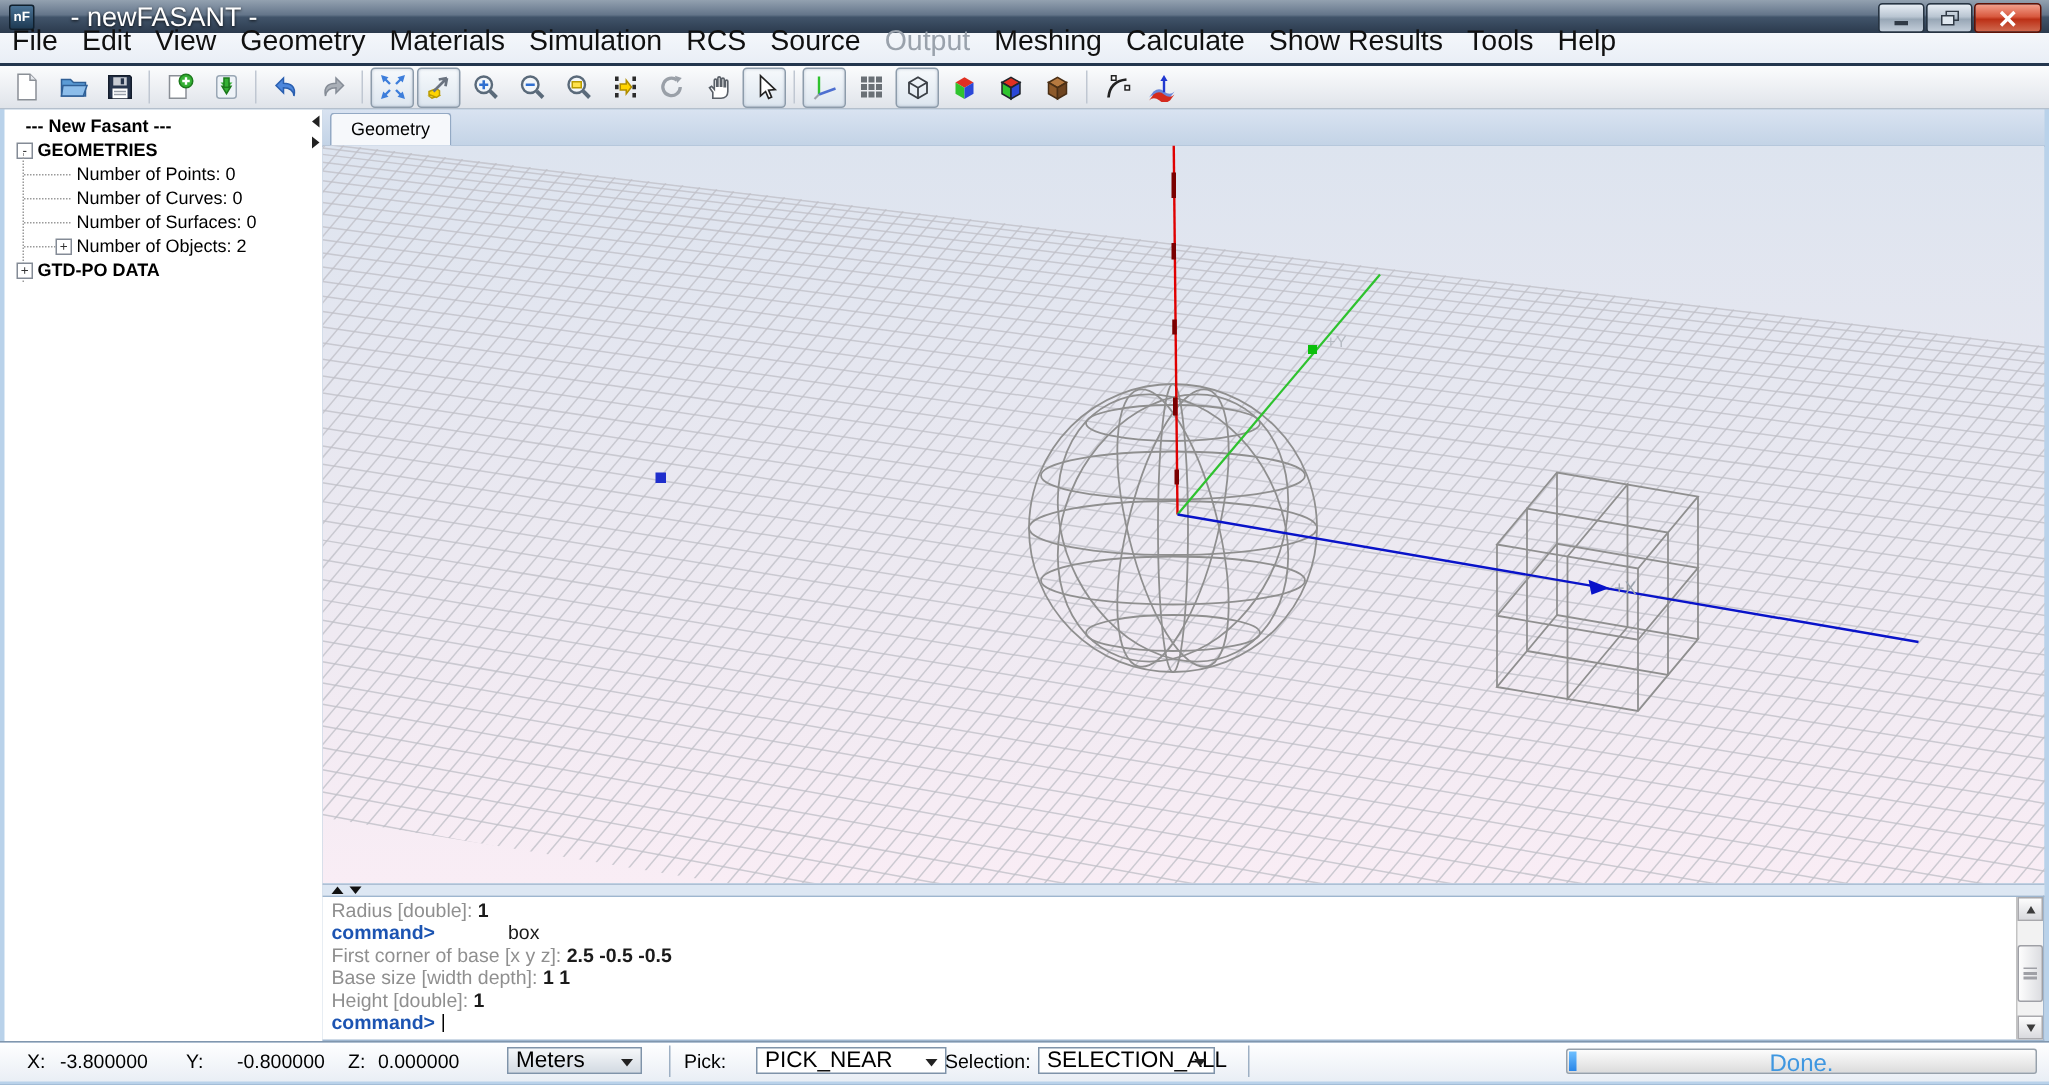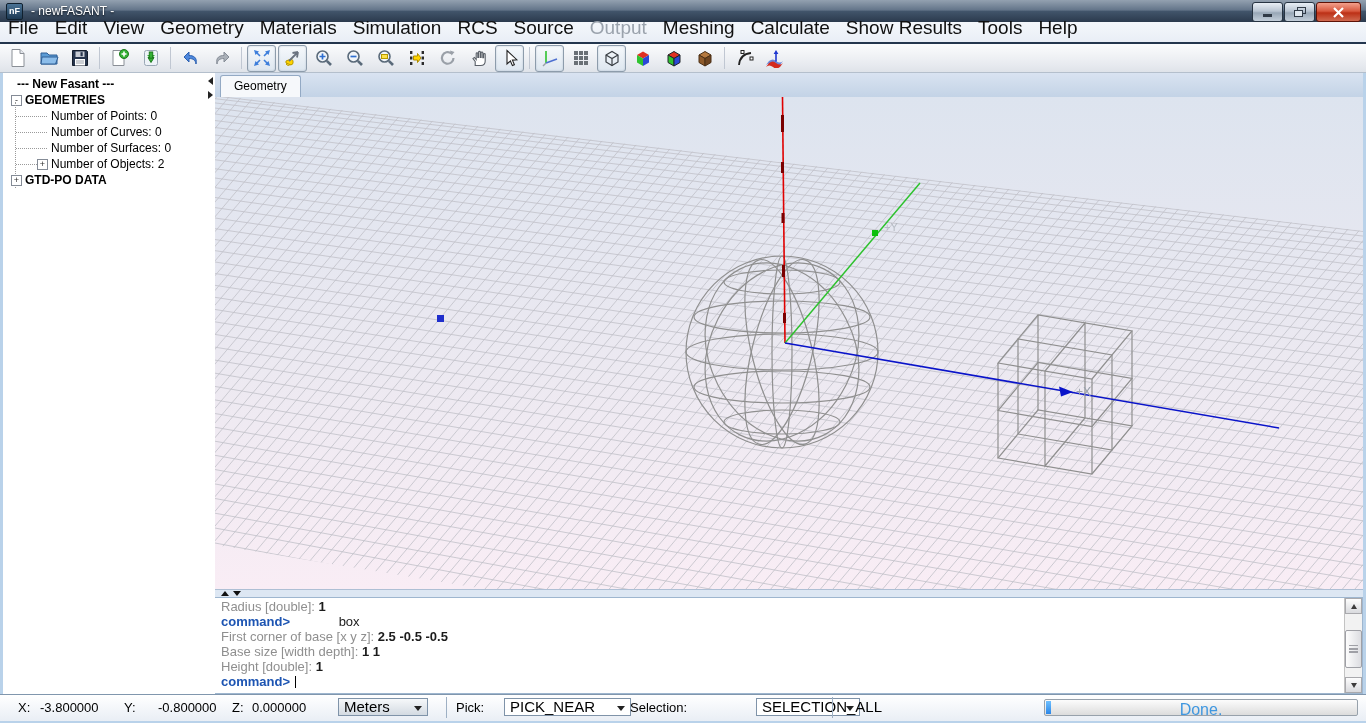--- a/index.html
+++ b/index.html
@@ -1,20 +1,20 @@
 <!DOCTYPE html>
 <html><head>
 <meta charset="utf-8">
 <style>
   html,body{margin:0;padding:0;background:#8ea8c4;}
   .app{position:relative;width:1366px;height:723px;overflow:hidden;font-family:"Liberation Sans",sans-serif;background:#b9d2ea;-webkit-font-smoothing:antialiased;}
   
   .titlebar{position:absolute;left:0;top:0;width:1366px;height:22px;background:linear-gradient(180deg,#93a1b0 0%,#64758a 45%,#41546a 52%,#2b3a4d 100%);display:flex;align-items:center;}
   .appicon{width:15px;height:15px;margin-left:6px;background:linear-gradient(180deg,#4a7396,#1d3952);border:1px solid #10202e;border-radius:2px;color:#fff;font-size:9px;line-height:15px;text-align:center;font-weight:bold;}
-  .apptitle{color:#ffffff;font-size:12px;margin-left:8px;text-shadow:0 1px 2px rgba(0,0,0,.8);}
+  .apptitle{color:#ffffff;font-size:18px;margin-left:24px;text-shadow:0 1px 2px rgba(0,0,0,.8);}
   .winbtns{position:absolute;right:5px;top:2px;display:flex;gap:1px;}
   .winbtn{width:29px;height:18px;border:1px solid #273442;border-radius:3px;background:linear-gradient(180deg,#e8eef5,#b9c5d2 45%,#98a7b6 55%,#c3ceda);display:flex;align-items:center;justify-content:center;}
   .winbtn.close{width:43px;background:linear-gradient(180deg,#f3a08c,#d8593f 45%,#bc3016 55%,#d06a50);border-color:#5e1206;}
   
   .menubar{position:absolute;left:0;top:22px;width:1366px;height:20px;background:linear-gradient(180deg,#f4f7fb,#e9eef6);display:flex;align-items:center;border-bottom:1px solid #c9d4e2;}
   .menuitem{font-size:19px;color:#101010;padding:0 8px;height:29px;line-height:20px;}
   .menuitem.disabled{color:#9aa2ac;}
   .navline{position:absolute;left:0;top:42px;width:1366px;height:2px;background:#24364e;}
   
   .toolbar{position:absolute;left:0;top:44px;width:1366px;height:28px;background:linear-gradient(180deg,#fbfcfd,#e7eaef 75%,#dfe3e9);border-bottom:1px solid #b4bfcc;display:flex;align-items:center;padding-left:2px;}
@@ -617,21 +617,21 @@
     <span class="sval" style="left:252px;">0.000000</span>
     <div class="combo gray" style="left:322px;width:90px;">
       <span>Meters</span><span class="carrow"></span>
     </div>
     <div class="sdiv" style="left:446px;"></div>
     <span class="slabel" style="left:456px;">Pick:</span>
     <div class="combo" style="left:488px;width:127px;">
       <span>PICK_NEAR</span><span class="carrow"></span>
     </div>
     <span class="slabel" style="left:630px;">Selection:</span>
-    <div class="combo" style="left:740px;width:104px;">
+    <div class="combo" style="left:676px;width:118px;">
       <span>SELECTION_ALL</span><span class="carrow"></span>
     </div>
     <div class="sdiv" style="left:832px;"></div>
     <div class="progress">
       <div class="pfill"></div>
       <div class="ptext">Done.</div>
     </div>
   </div>
 
 </div>

